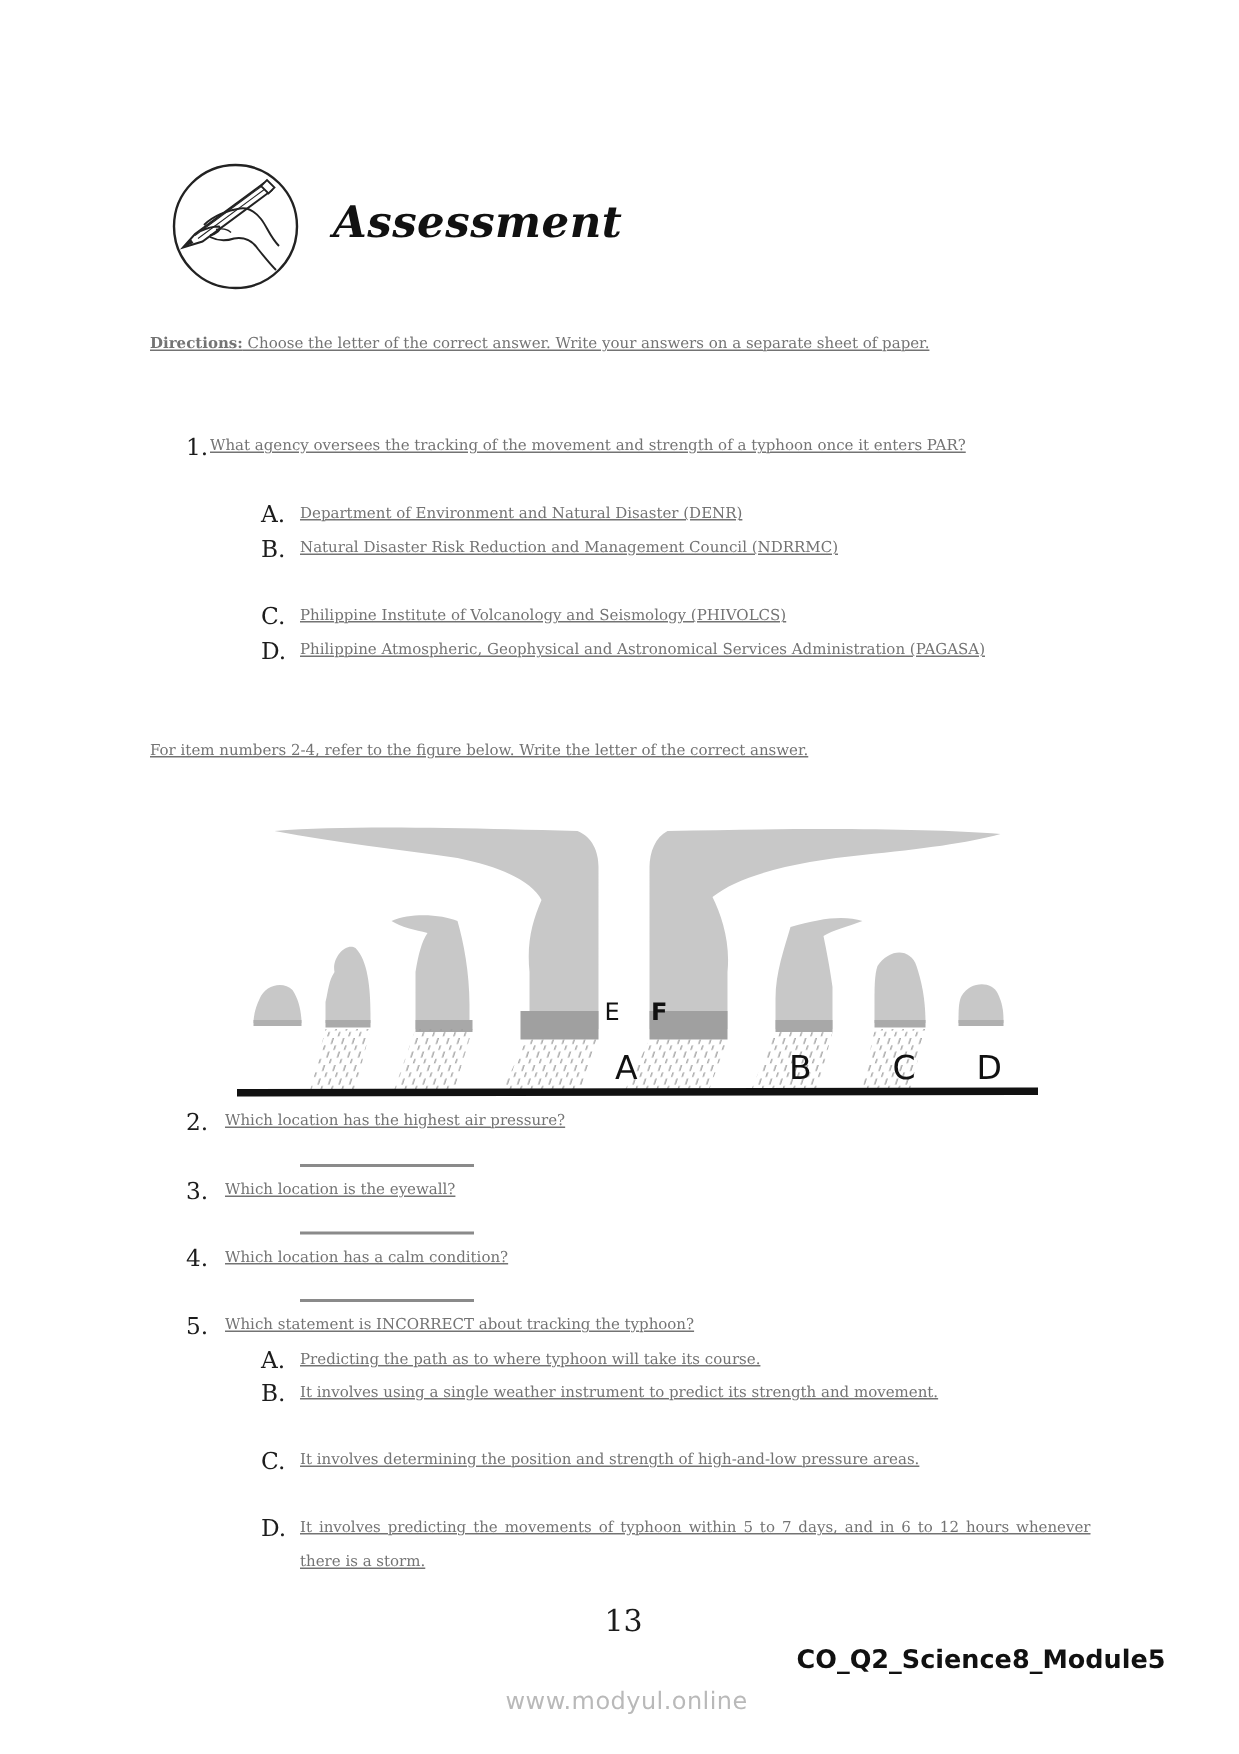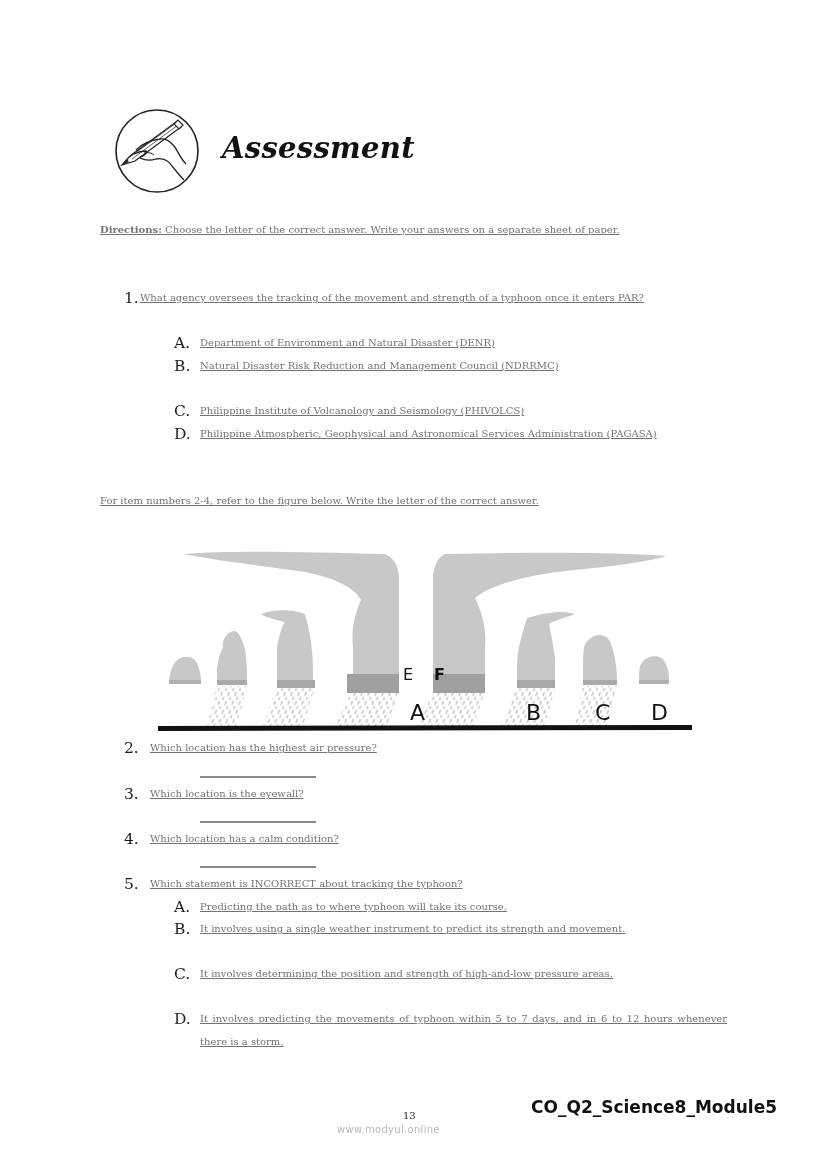--- a/index.html
+++ b/index.html
@@ -17,23 +17,23 @@
   .bold { font-weight: bold; }
 
   .directions { left: 100px; top: 219px; width: 627px; }
   .q-num { position: absolute; font-family: "DejaVu Serif", serif; font-size: 15.5px; line-height: 22.5px; color: #1c1c1c; }
   .opt-letter { position: absolute; font-family: "DejaVu Serif", serif; font-size: 15.5px; line-height: 22.5px; color: #1c1c1c; }
 
   .answer-line { position: absolute; height: 0; border-top: 2px solid #8a8a8a; width: 116px; }
 
   .figure { position: absolute; left: 155px; top: 548px; width: 540px; height: 185px; }
 
-  .page-number { position: absolute; left: 403px; top: 1068px; font-size: 10px; font-family: "DejaVu Serif", serif; color: #1c1c1c; margin-top: 42px; }
+  .page-number { position: absolute; left: 403px; top: 1068px; font-size: 20px; font-family: "DejaVu Serif", serif; color: #1c1c1c; }
   .footer-code { position: absolute; right: 49px; top: 1097px; font-family: "DejaVu Sans", sans-serif; font-weight: bold; font-size: 17px; color: #111; }
-  .watermark { position: absolute; left: 337px; top: 1124px; font-family: "DejaVu Sans", sans-serif; font-size: 10px; color: #b9b9b9; letter-spacing: 0.3px; }
+  .watermark { position: absolute; left: 337px; top: 1124px; font-family: "DejaVu Sans", sans-serif; font-size: 16px; color: #b9b9b9; letter-spacing: 0.3px; }
 </style>
 </head>
 <body>
 
 <div class="page">
 
   <div class="header-icon">
     <svg width="86" height="86" viewBox="0 0 86 86">
       <circle cx="43" cy="43" r="41" fill="#fff" stroke="#222" stroke-width="1.6"></circle>
 

